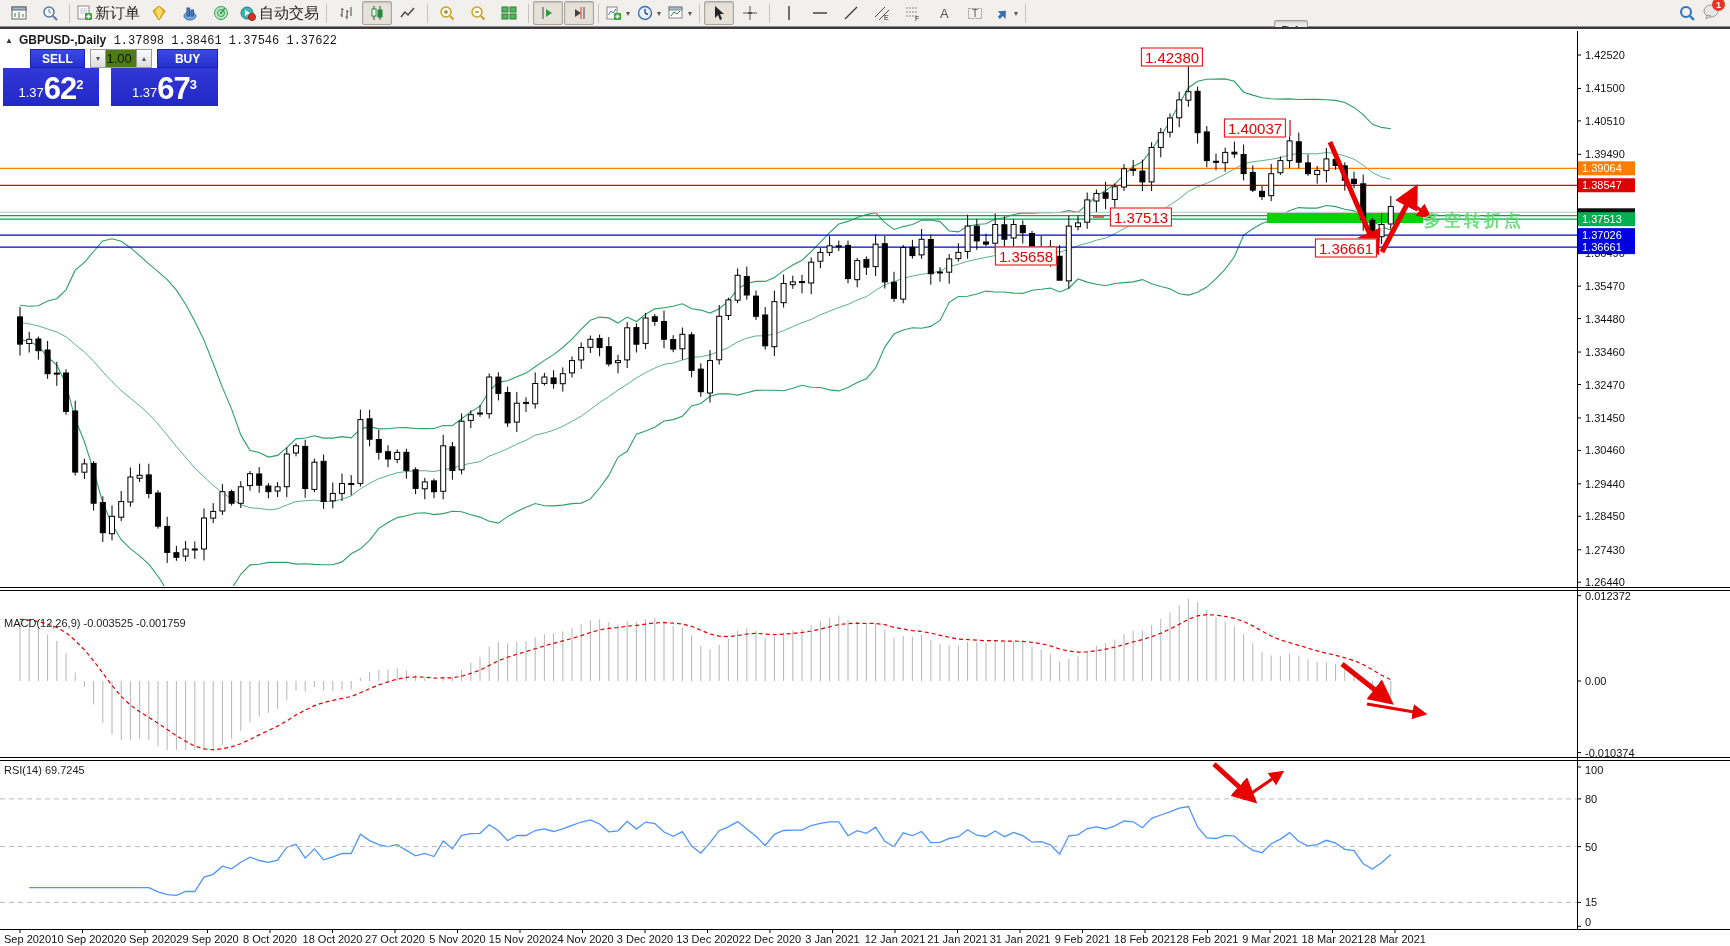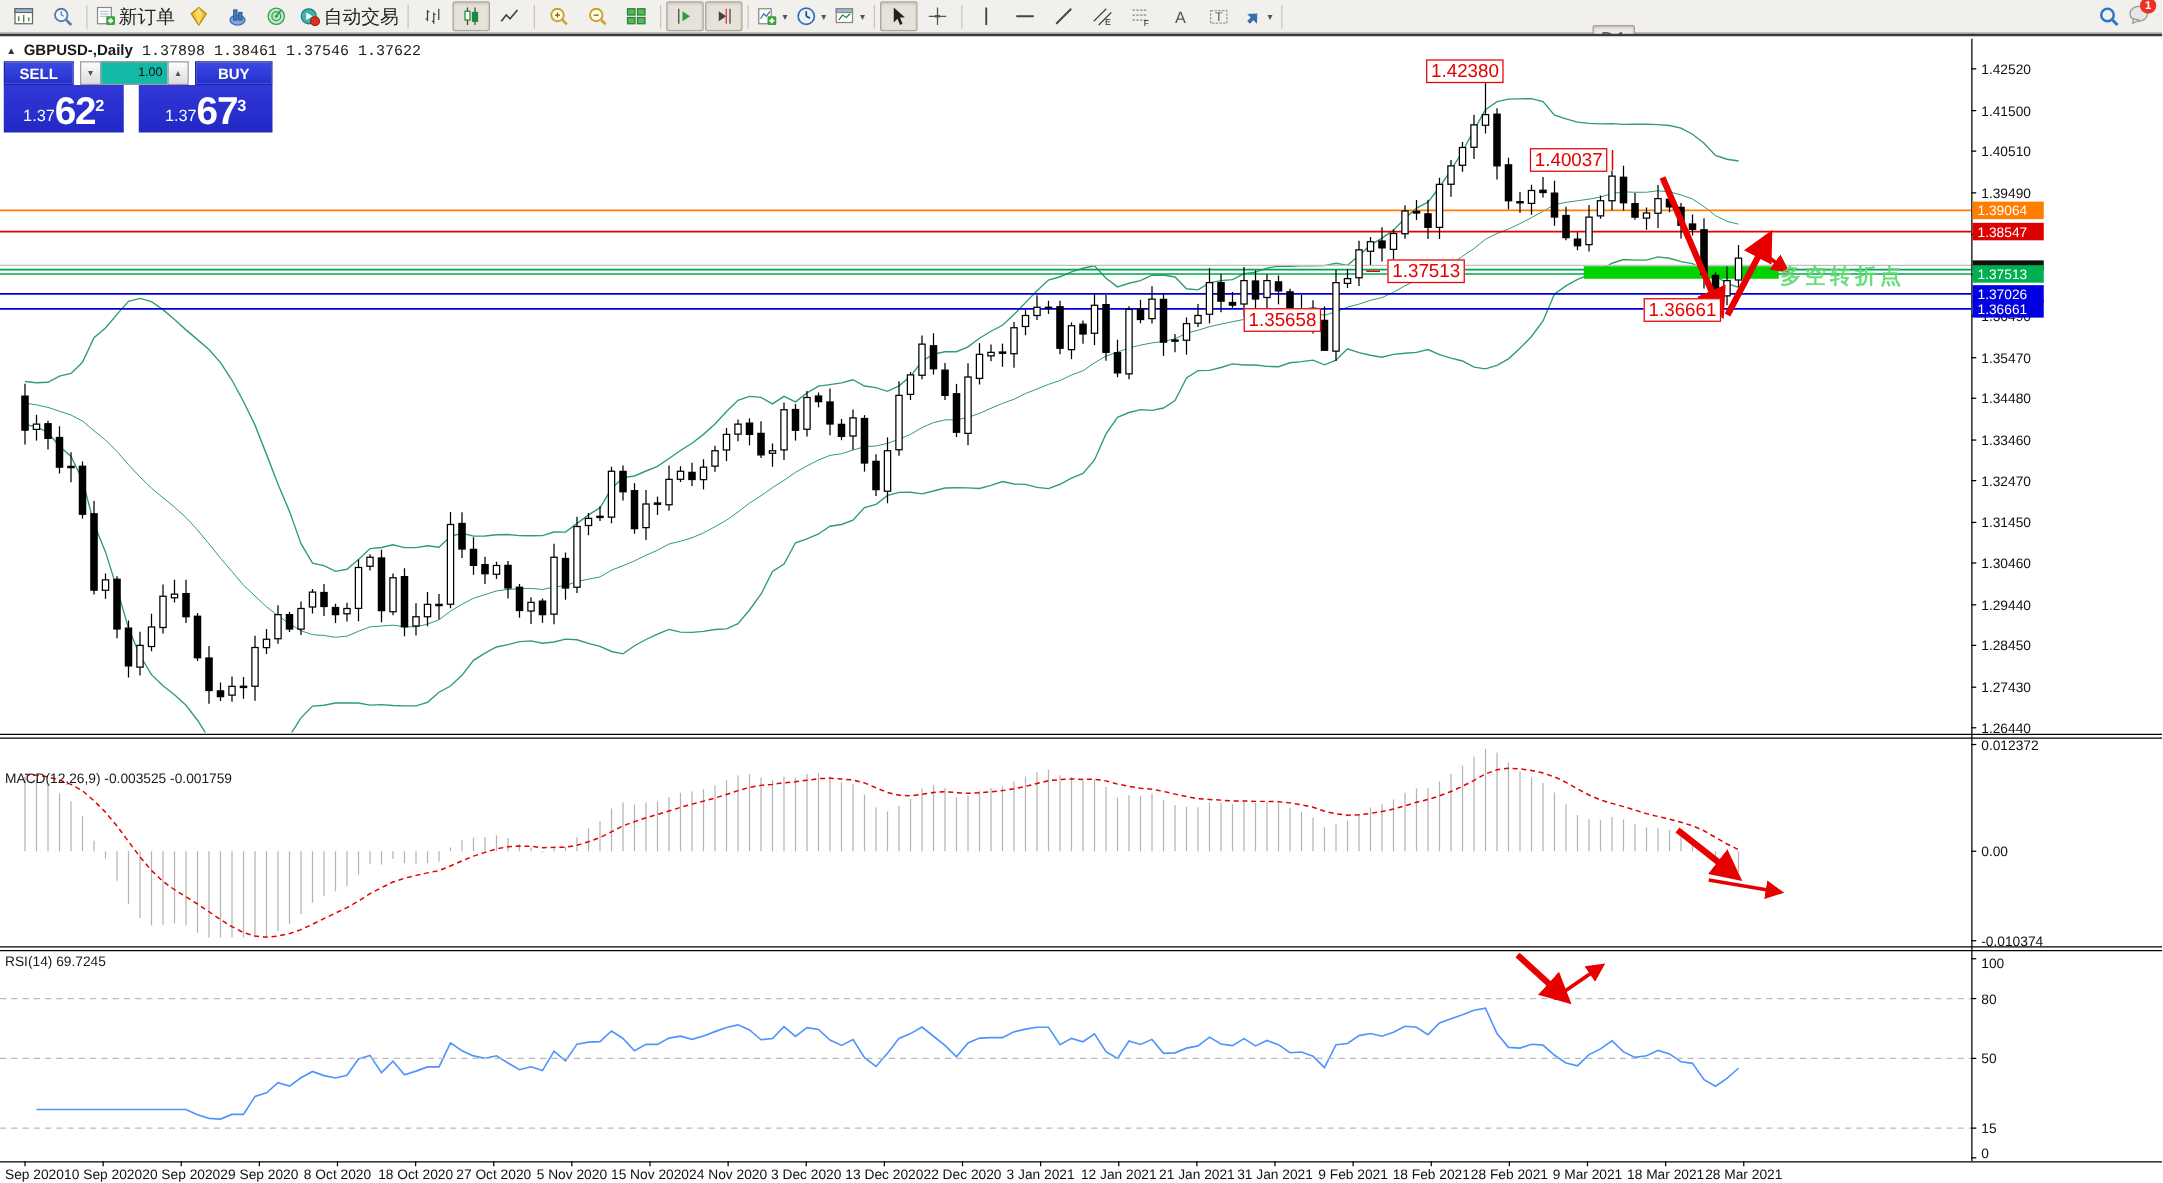--- a/index.html
+++ b/index.html
@@ -23,21 +23,21 @@
   #chart-svg{position:absolute;left:0;top:0;}
   #title{position:absolute;left:5px;top:4px;font-size:12px;color:#1a1a1a;display:flex;gap:6px;align-items:center;}
   #title .tri{font-size:8px;color:#333;}
   
   #panel{position:absolute;left:3px;top:20px;width:215px;}
   .prow{display:flex;height:19px;}
   .pbtn{background:linear-gradient(#3d49e2,#2430cf);color:#fff;font-size:12px;font-weight:bold;
     display:flex;align-items:center;justify-content:center;border:1px solid #1b23a8;box-sizing:border-box;}
   .spin{width:17px;background:linear-gradient(#fdfdfd,#dcdcdc);border:1px solid #9b9b9b;font-size:8px;color:#555;
     display:flex;align-items:center;justify-content:center;box-sizing:border-box;}
-  .vol{flex:1;border:1px solid #9b9b9b;border-left:none;border-right:none;background:#14b8a6;font-size:10px;
+  .vol{flex:1;border:1px solid #9b9b9b;border-left:none;border-right:none;background:#4d7c0f;font-size:13px;
     text-align:right;padding-right:4px;display:flex;align-items:center;justify-content:flex-end;box-sizing:border-box;color:#111;}
   .prices{display:flex;margin-top:0px;gap:12px;}
   .pxbox{background:linear-gradient(#3138d8,#2128c4);color:#fff;height:38px;display:flex;align-items:flex-end;
     justify-content:center;padding:0 6px 2px 6px;box-sizing:border-box;}
   .px-small{font-size:13px;margin-bottom:4px;}
   .px-big{font-size:31px;font-weight:bold;line-height:30px;letter-spacing:-1px;}
   .px-sup{font-size:13px;font-weight:bold;margin-bottom:12px;}
   #sellbox{width:96px;}#buybox{width:107px;}
   
   .pane-label{position:absolute;left:4px;font-size:11px;color:#1a1a1a;}
@@ -909,21 +909,21 @@
       </svg>
 
     <div id="title">
       <span class="tri">▲</span>
       <span><b>GBPUSD-,Daily</b>
       <span style="margin-left:4px;font-family:Liberation Mono, monospace;">1.37898 1.38461 1.37546 1.37622</span></span>
     </div>
 
     <div id="panel">
       <div class="prow">
-        <div class="pbtn" style="width:56px;">SELL</div>
+        <div class="pbtn" style="width:56px;margin-left:27px;">SELL</div>
         <div style="width:5px;"></div>
         <div class="spin">▾</div>
         <div class="vol">1.00</div>
         <div class="spin">▴</div>
         <div style="width:5px;"></div>
         <div class="pbtn" style="width:62px;">BUY</div>
       </div>
       <div class="prices">
         <div class="pxbox" id="sellbox">
           <span class="px-small">1.37</span>

